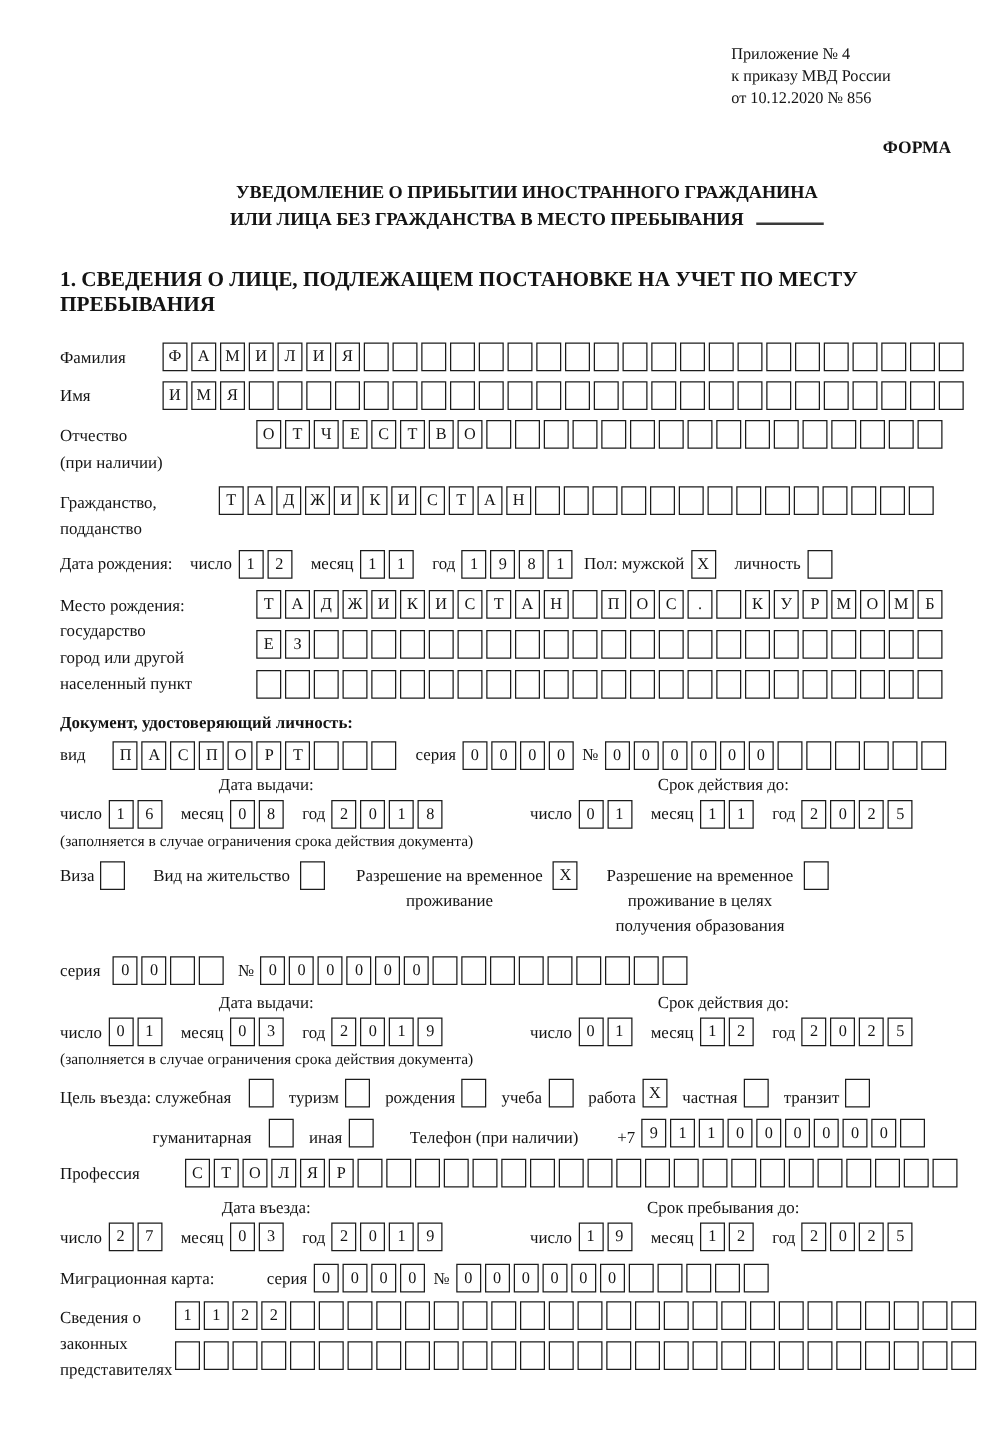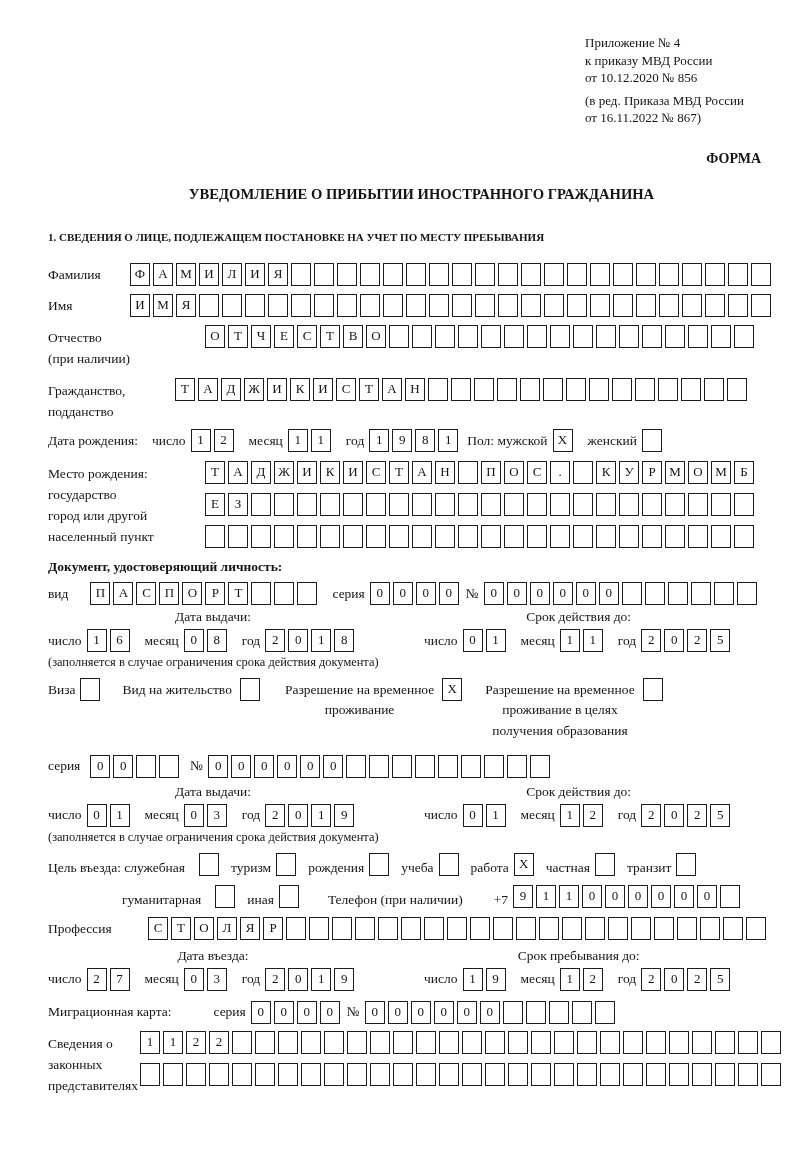--- a/index.html
+++ b/index.html
@@ -12,21 +12,21 @@
   .page { padding:34px 5px 0 48px; width:800px; }
 
   
   .hdr { margin-left:537px; width:215px; font-size:13px; line-height:1.35; }
   .hdr .grp2 { margin-top:5px; }
   .forma { font-weight:bold; text-align:right; padding-right:34px; margin-top:24px; font-size:14px; }
 
   
   .title { text-align:center; font-weight:bold; font-size:14.6px; line-height:1.55; margin-top:16px; }
   .blank-line { display:inline-block; width:54px; border-bottom:2px solid #3a3a3a; margin-left:10px; }
-  .sec-heading { font-weight:bold; font-size:11px; margin-top:26px; margin-bottom:20px; }
+  .sec-heading { font-weight:bold; font-size:17px; margin-top:26px; margin-bottom:20px; }
 
   
   .frow { display:flex; align-items:flex-start; margin-bottom:8px; white-space:nowrap; }
   .flabel { flex-shrink:0; line-height:1.4; padding-top:3px; }
   .flabel div { line-height:1.55; }
   .boxes { white-space:nowrap; display:inline-block; }
   .box {
     display:inline-block; width:20px; height:23px; line-height:20px;
     border:1.6px solid #1c1c1c; margin-right:3px; text-align:center;
     font-size:13px; vertical-align:top; background:#fff;
@@ -62,29 +62,26 @@
 </style>
 </head>
 <body>
 
 <div class="page">
 
   <div class="hdr">
     <div>Приложение № 4</div>
     <div>к приказу МВД России</div>
     <div>от 10.12.2020 № 856</div>
-    <div class="grp2">
-      <div>(в ред. Приказа МВД России</div>
-      <div>от 16.11.2022 № 867)</div>
-    </div>
   </div>
   <div class="forma">ФОРМА</div>
 
   <div class="title">
     <div>УВЕДОМЛЕНИЕ О ПРИБЫТИИ ИНОСТРАННОГО ГРАЖДАНИНА</div>
+    <div><span>ИЛИ ЛИЦА БЕЗ ГРАЖДАНСТВА В МЕСТО ПРЕБЫВАНИЯ</span><span class="blank-line"></span></div>
   </div>
 
   <div class="sec-heading">1. СВЕДЕНИЯ О ЛИЦЕ, ПОДЛЕЖАЩЕМ ПОСТАНОВКЕ НА УЧЕТ ПО МЕСТУ ПРЕБЫВАНИЯ</div>
 
   <div class="frow">
     <div class="flabel" style="width:82px">Фамилия</div>
     <div class="boxes"><span class="box">Ф</span><span class="box">А</span><span class="box">М</span><span class="box">И</span><span class="box">Л</span><span class="box">И</span><span class="box">Я</span><span class="box"></span><span class="box"></span><span class="box"></span><span class="box"></span><span class="box"></span><span class="box"></span><span class="box"></span><span class="box"></span><span class="box"></span><span class="box"></span><span class="box"></span><span class="box"></span><span class="box"></span><span class="box"></span><span class="box"></span><span class="box"></span><span class="box"></span><span class="box"></span><span class="box"></span><span class="box"></span><span class="box"></span></div>
   </div>
 
   <div class="frow">
@@ -111,21 +108,21 @@
   <div class="frow dgrp" style="margin-bottom:9px">
     <span class="dlbl" style="margin-right:14px">Дата рождения:</span>
     <span class="dlbl">число</span>
     <span class="boxes"><span class="box">1</span><span class="box">2</span></span>
     <span class="dlbl sub">месяц</span>
     <span class="boxes"><span class="box">1</span><span class="box">1</span></span>
     <span class="dlbl sub">год</span>
     <span class="boxes"><span class="box">1</span><span class="box">9</span><span class="box">8</span><span class="box">1</span></span>
     <span class="dlbl" style="margin-left:6px">Пол: мужской</span>
     <span class="boxes"><span class="box">X</span></span>
-    <span class="dlbl sub">женский</span>
+    <span class="dlbl sub">личность</span>
     <span class="boxes"><span class="box"></span></span>
   </div>
 
   <div class="frow boxstack" style="margin-bottom:0">
     <div class="flabel" style="width:157px">
       <div>Место рождения:</div>
       <div>государство</div>
       <div>город или другой</div>
       <div>населенный пункт</div>
     </div>

